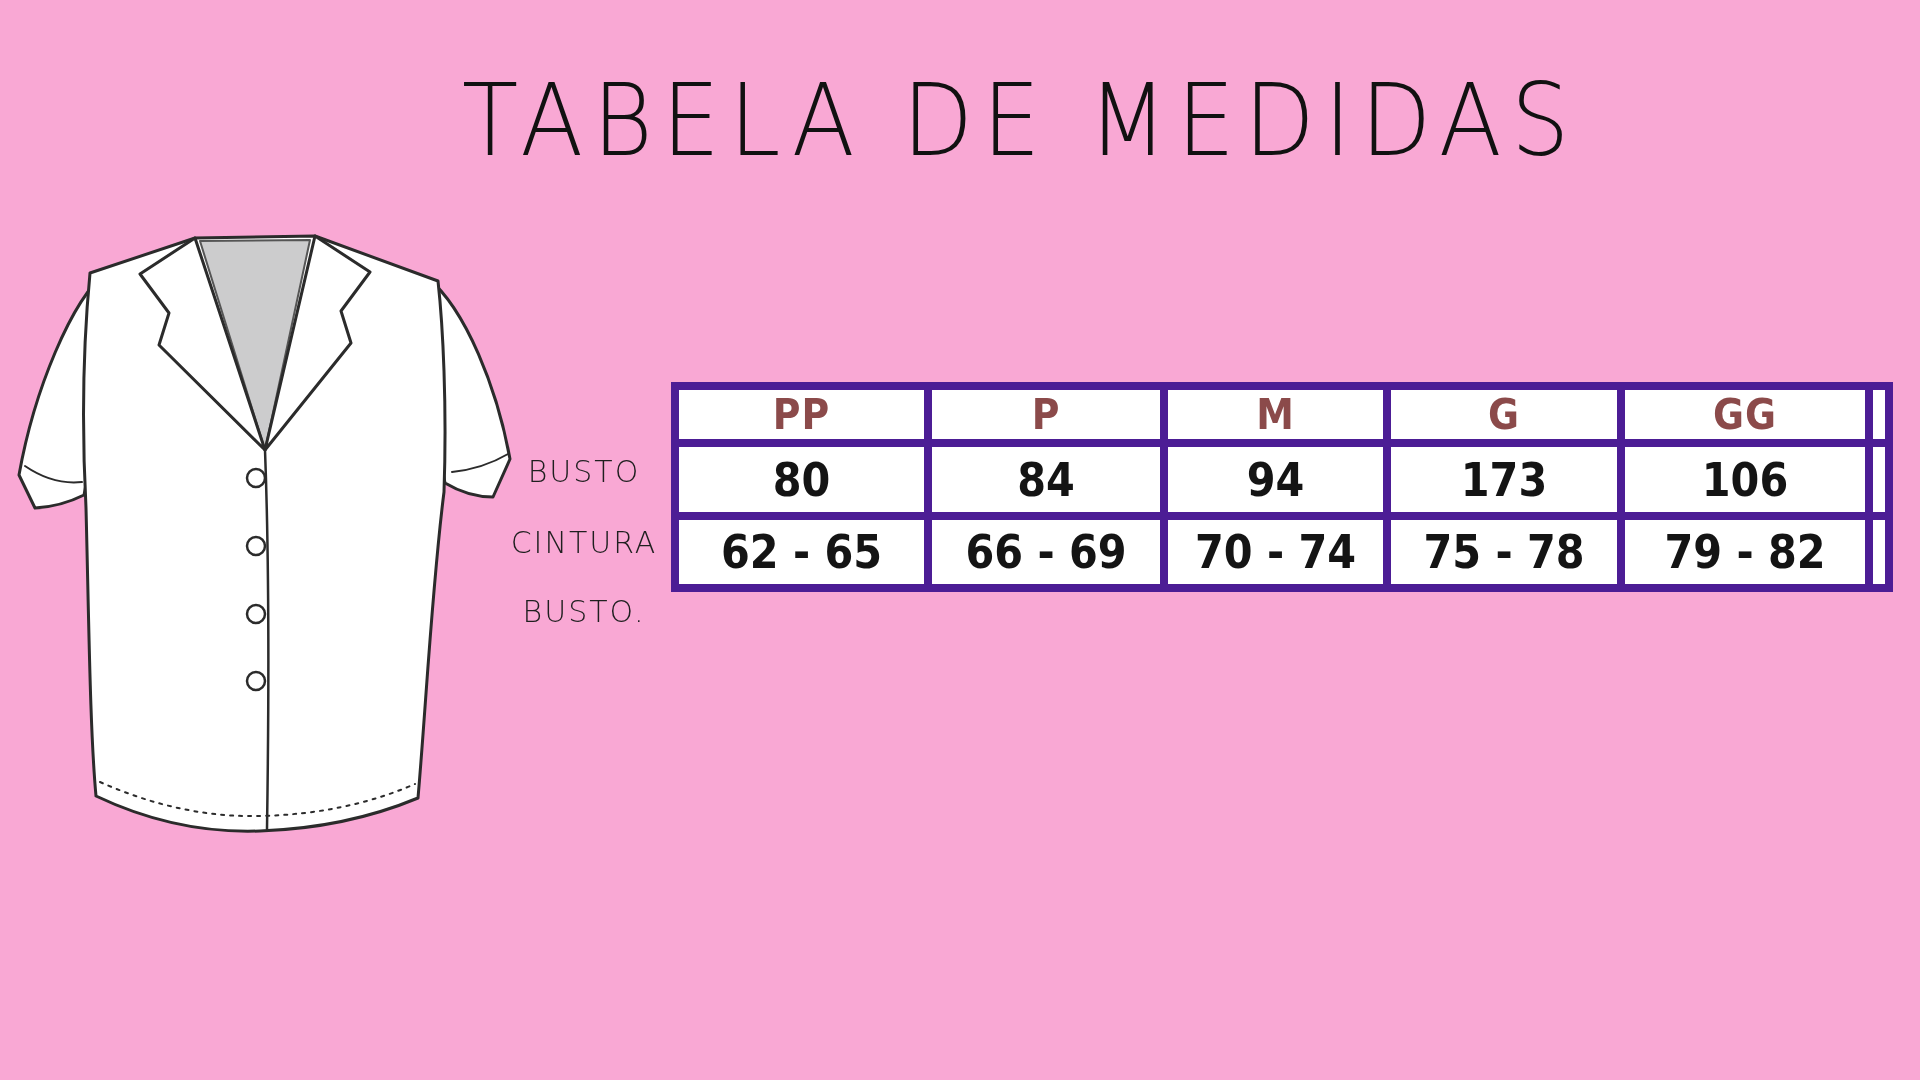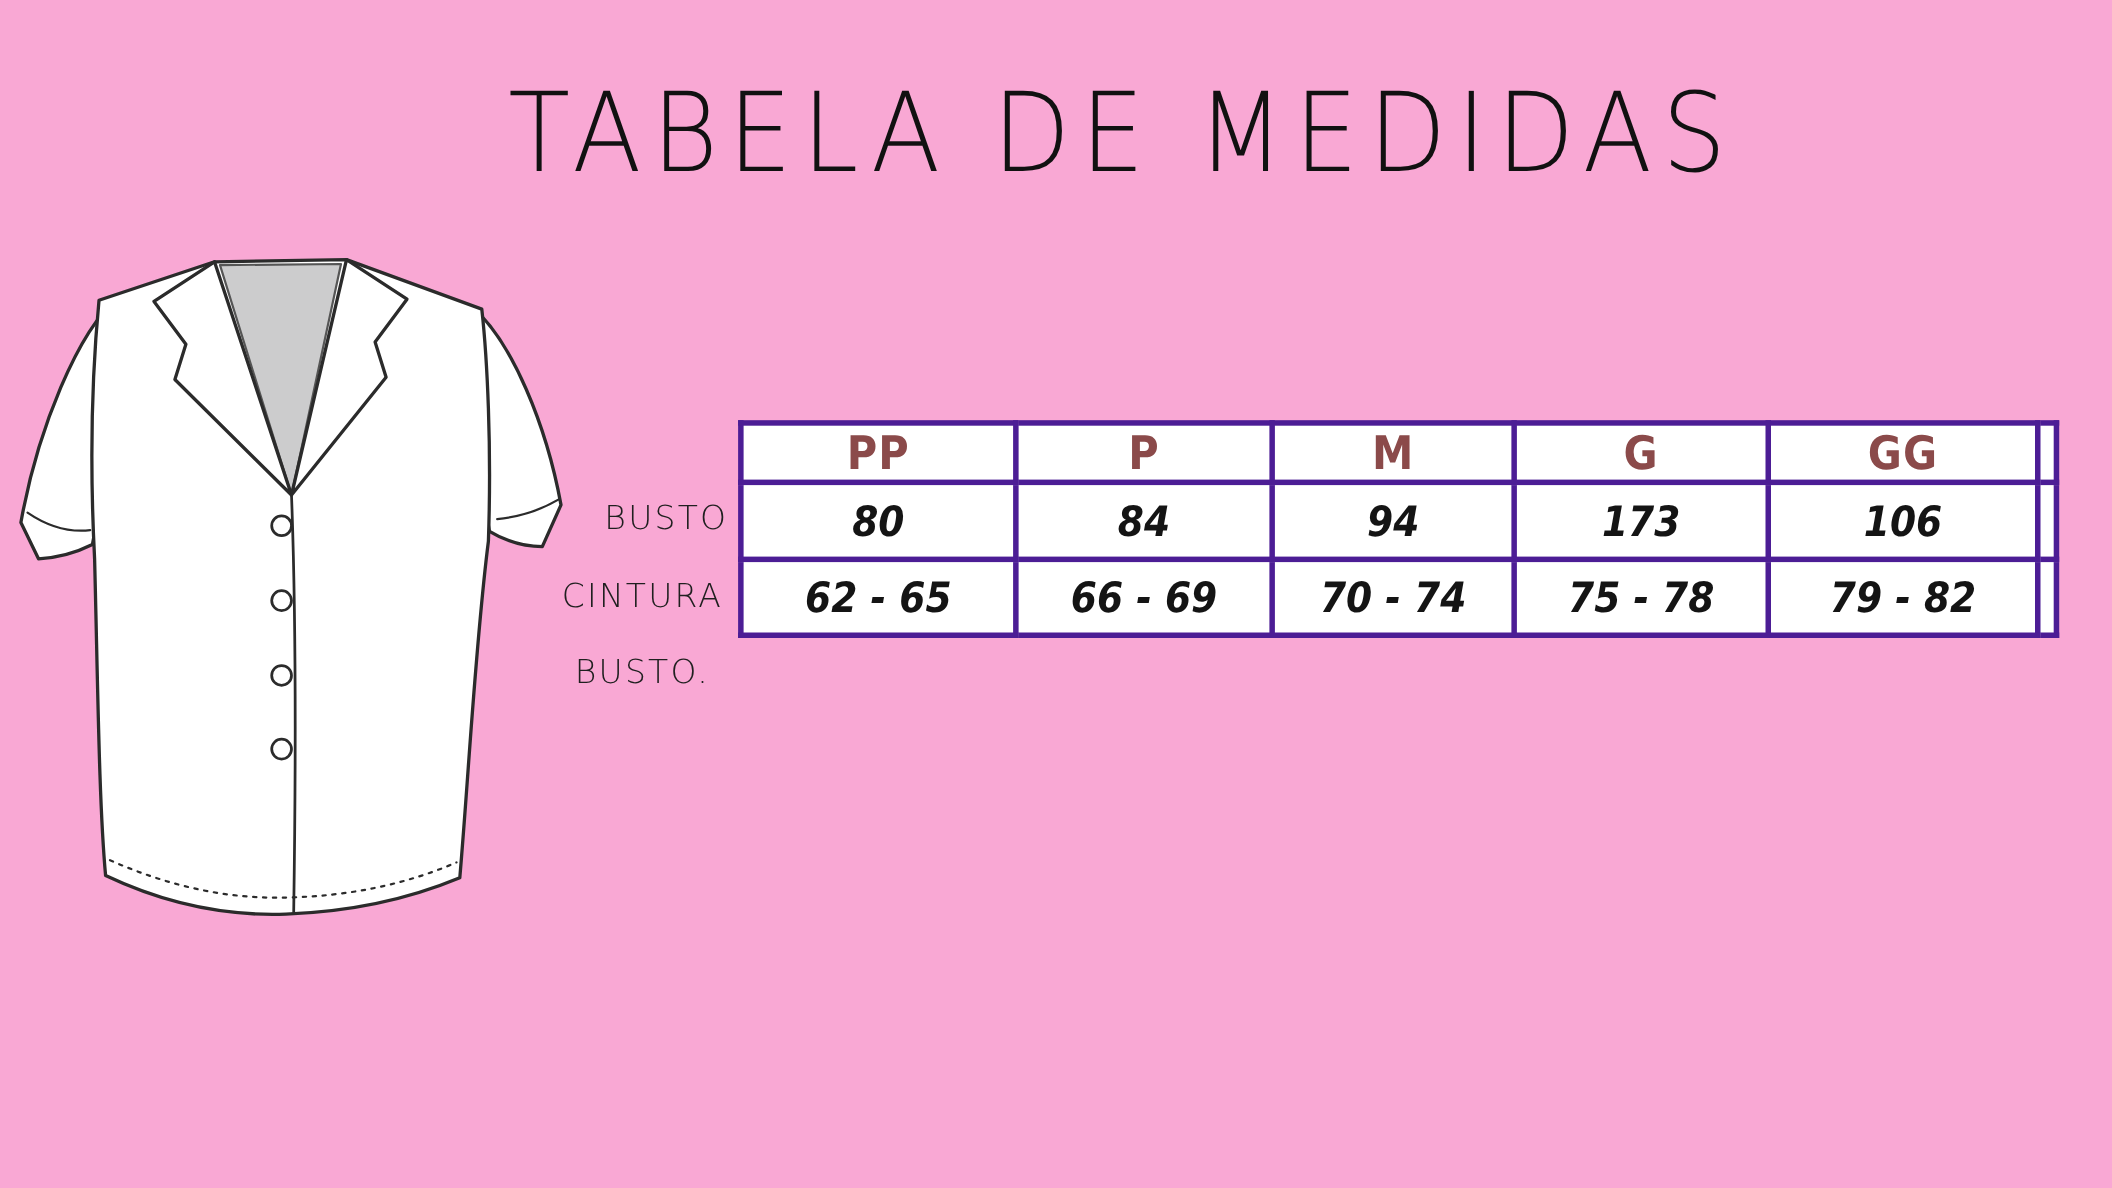--- a/index.html
+++ b/index.html
@@ -48,34 +48,34 @@
     left: 506px;
     width: 156px;
     text-align: center;
     font-size: 30px;
     font-weight: 300;
     font-stretch: semi-condensed;
     letter-spacing: 2px;
     color: #1f1f1f;
     line-height: 30px;
   }
-  .row-label.l0 { top: 457px; text-align: right; }
+  .row-label.l0 { top: 457px; }
   .row-label.l1 { top: 528px; }
   .row-label.l2 { top: 597px; }
 
   
   table.size-table {
     position: absolute;
     left: 671px;
     top: 382px;
     border-collapse: collapse;
     table-layout: fixed;
   }
   table.size-table td {
-    border: 5px solid #4c1d95;
+    border: 8px solid #4c1d95;
     padding: 0;
     text-align: center;
     vertical-align: middle;
     background: #ffffff;
   }
   td.c0 { width: 245px; }
   td.c1 { width: 228px; }
   td.c2 { width: 215px; }
   td.c3 { width: 226px; }
   td.c4 { width: 240px; margin-left: 38px; }
@@ -86,26 +86,25 @@
   tr.r2 td { height: 63px; }
 
   .size-head {
     font-size: 42px;
     font-weight: bold;
     font-stretch: condensed;
     color: #8b4a4a;
     letter-spacing: 1px;
   }
   .num {
-    font-size: 38px;
+    font-size: 46px;
     font-weight: bold;
     font-stretch: condensed;
     color: #141414;
     letter-spacing: 0px;
-    font-style: italic;
   }
 </style>
 </head>
 <body>
 
 <div class="page">
 
   <div class="title">TABELA DE MEDIDAS</div>
 
   <svg class="shirt" viewBox="0 0 506 614" xmlns="http://www.w3.org/2000/svg">

